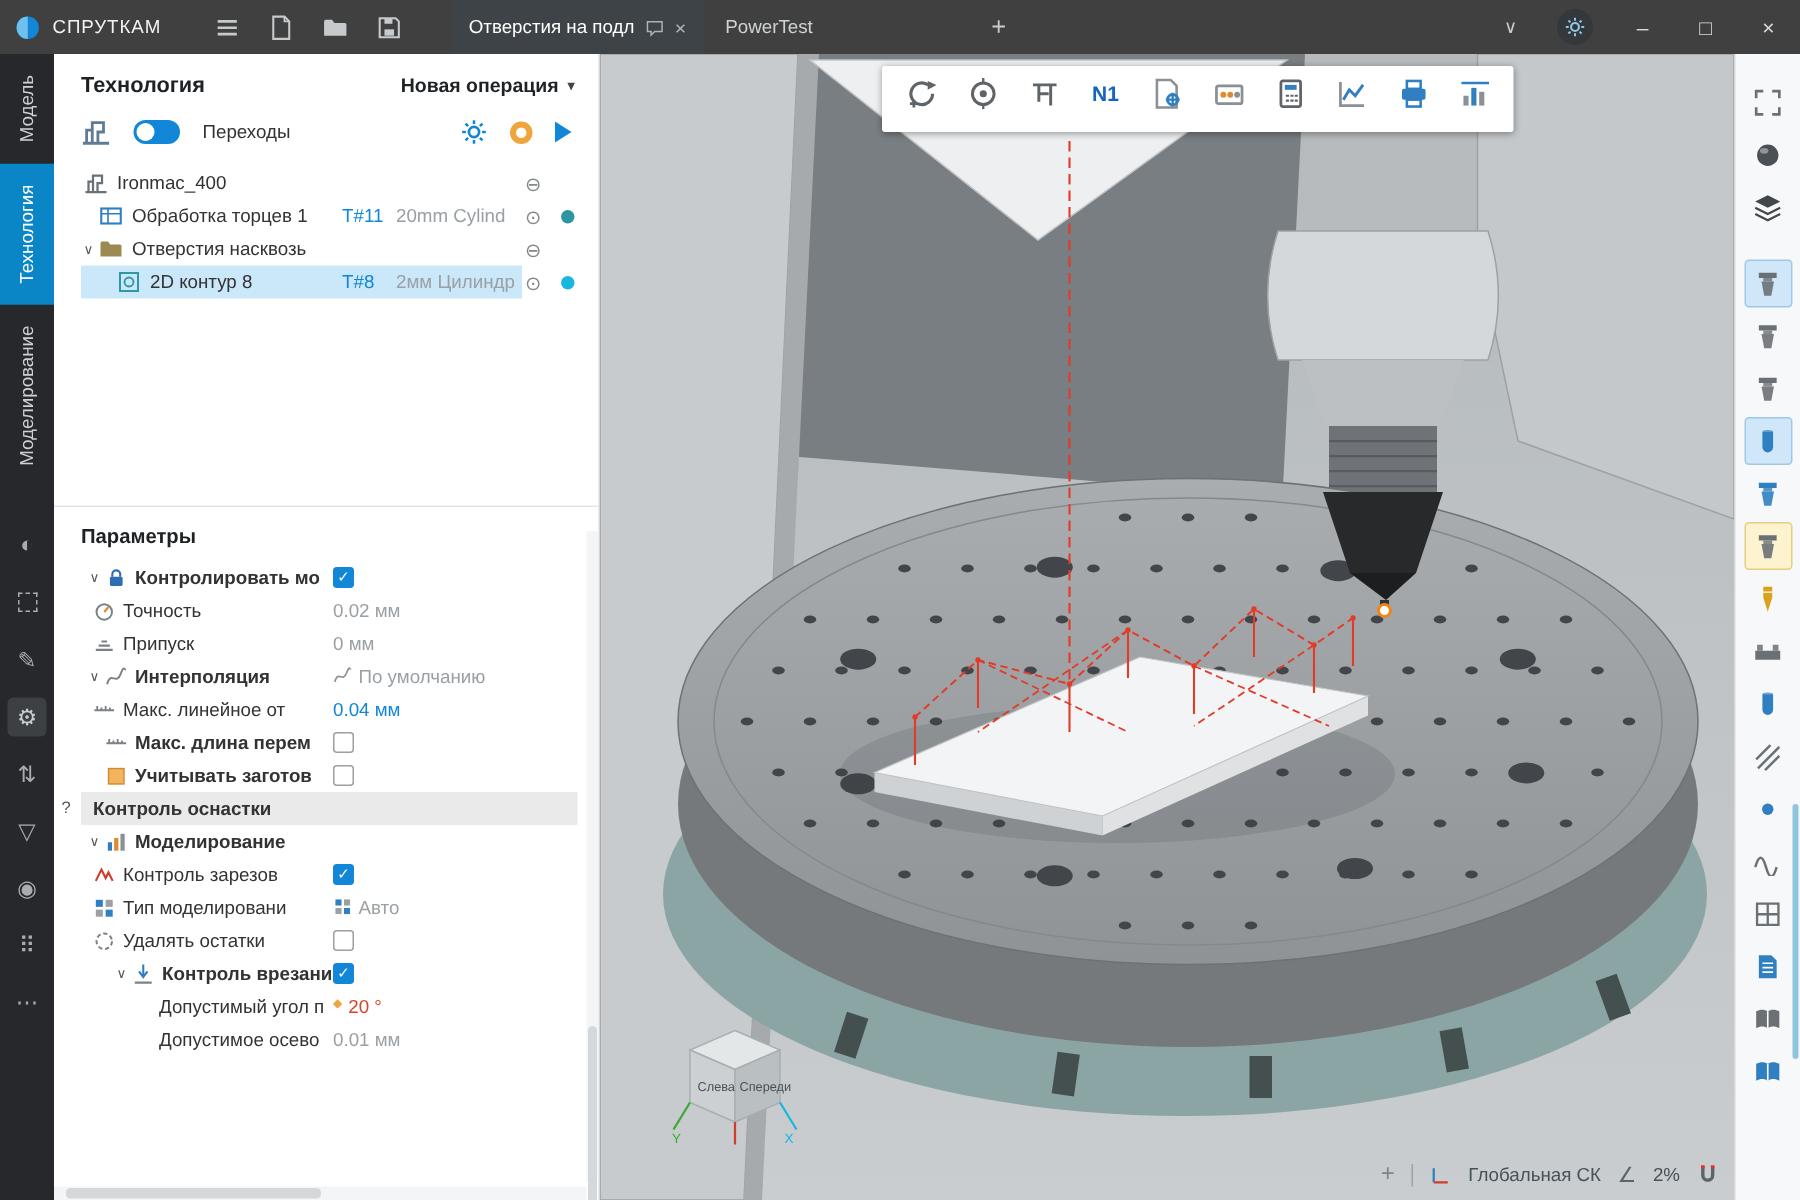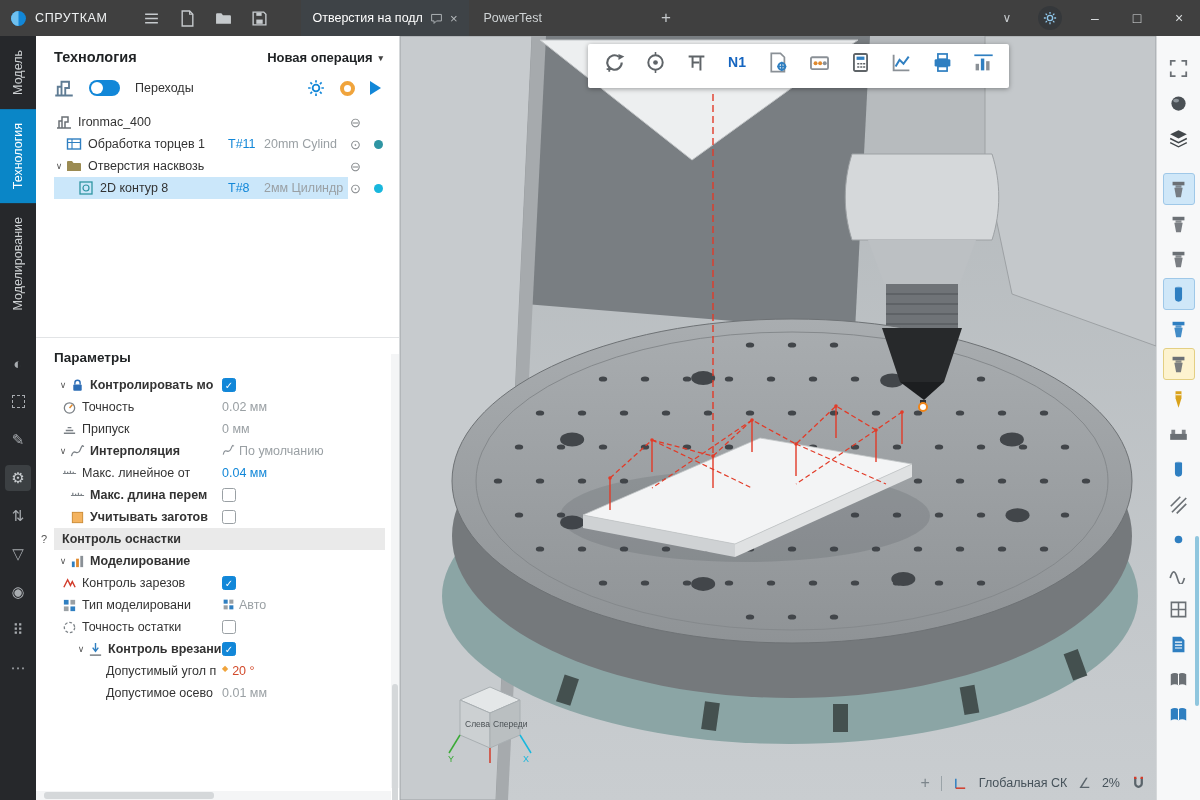--- a/index.html
+++ b/index.html
@@ -522,21 +522,21 @@
             <svg class="vi">
               <use href="#s-gridb"></use>
             </svg>
             <span>Авто</span>
           </span>
       </div>
       <div class="prow p-c">
         <svg class="pi">
             <use href="#s-residue"></use>
           </svg>
-        <span class="pl">Точность остатки</span>
+        <span class="pl">Удалять остатки</span>
         <span class="cb ctrl"></span>
       </div>
       <div class="prow p-d">
         <span class="pc">∨</span>
         <svg class="pi">
             <use href="#s-plunge"></use>
           </svg>
         <span class="pl b">Контроль врезани</span>
         <span class="cb on ctrl">
             <span>✓</span>

